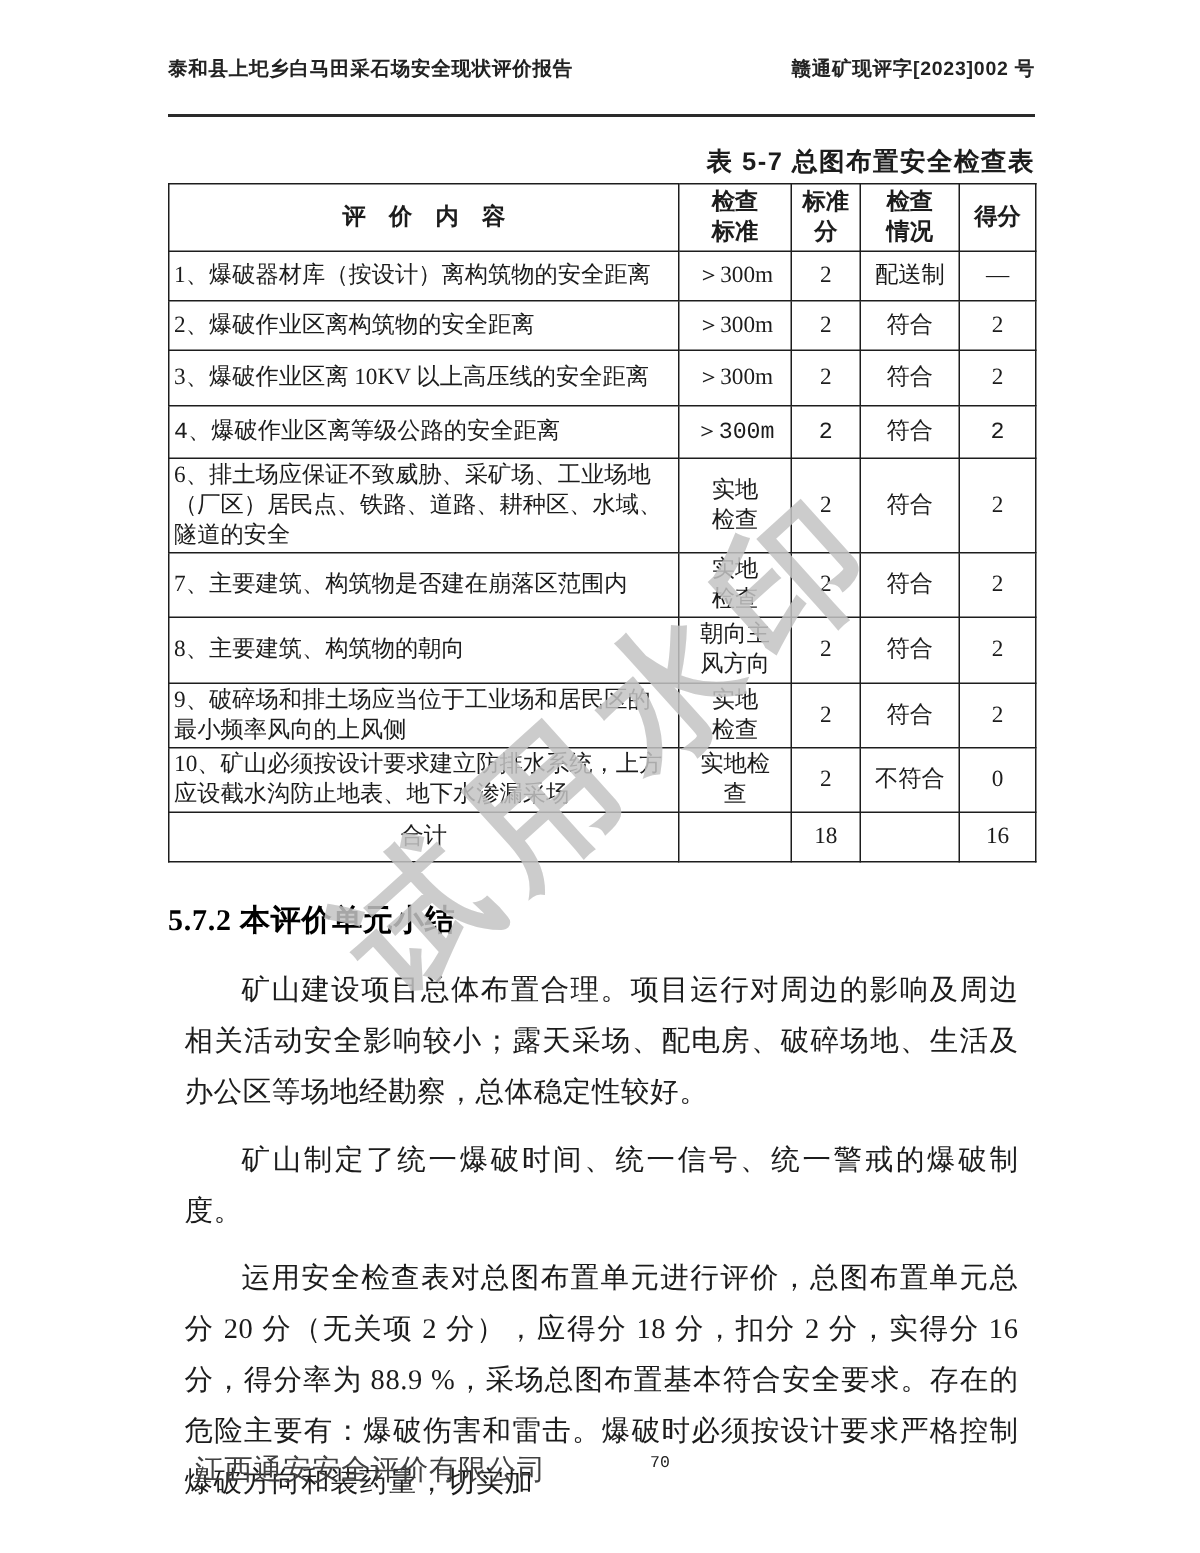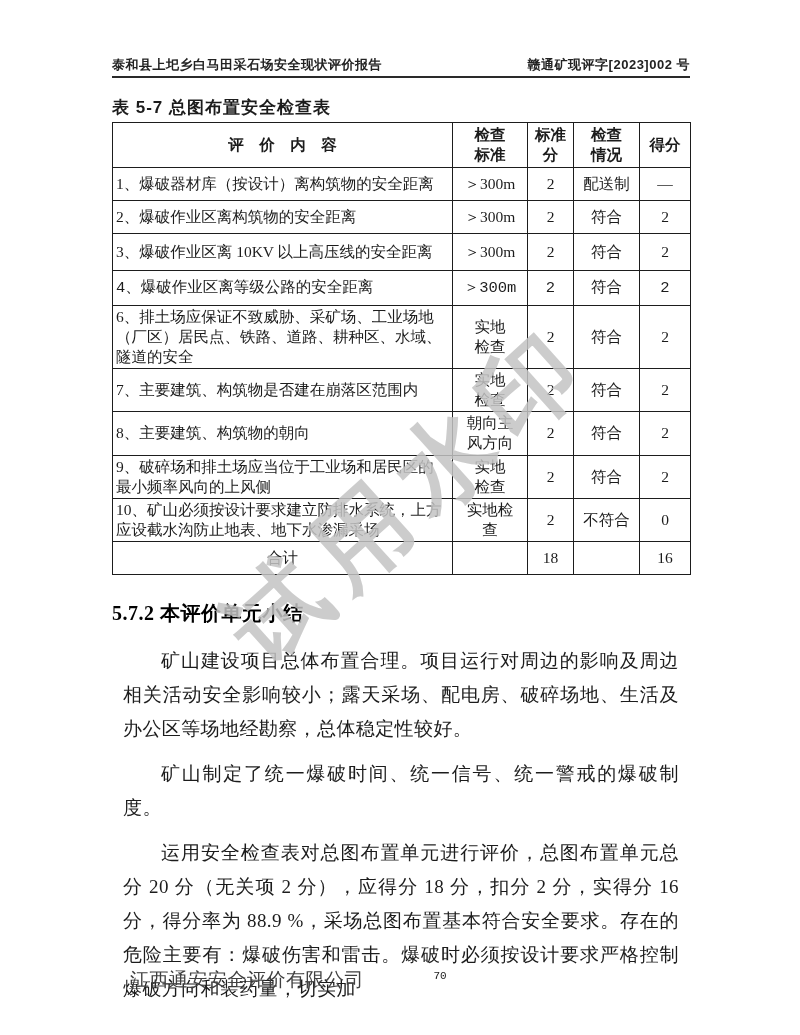--- a/index.html
+++ b/index.html
@@ -6,33 +6,33 @@
   .page{
     position:relative;
     width:800px;height:1035px;
     background:#ffffff;
     overflow:hidden;
     font-family:"Liberation Serif","DejaVu Serif",serif;
     color:#1c1c1c;
   }
   
   .pg-header{
-    position:absolute;left:112px;top:56px;width:578px;
+    position:absolute;left:112px;top:37px;width:578px;
     display:flex;justify-content:space-between;align-items:flex-start;
     font-family:"Liberation Sans","DejaVu Sans",sans-serif;
     font-size:13px;font-weight:700;letter-spacing:.5px;color:#222;
   }
   .pg-rule{
     position:absolute;left:112px;top:76px;width:578px;height:2px;
     background:#2a2a2a;
   }
   
   .tbl-caption{
     position:absolute;left:112px;top:96px;width:578px;
-    text-align:left;
+    text-align:right;
     font-family:"Liberation Sans","DejaVu Sans",sans-serif;
     font-size:17px;font-weight:700;letter-spacing:1px;color:#1c1c1c;
   }
   
   table.check{
     position:absolute;left:112px;top:122px;
     width:578px;border-collapse:collapse;table-layout:fixed;
     font-size:15.5px;color:#1c1c1c;
   }
   table.check td,table.check th{

